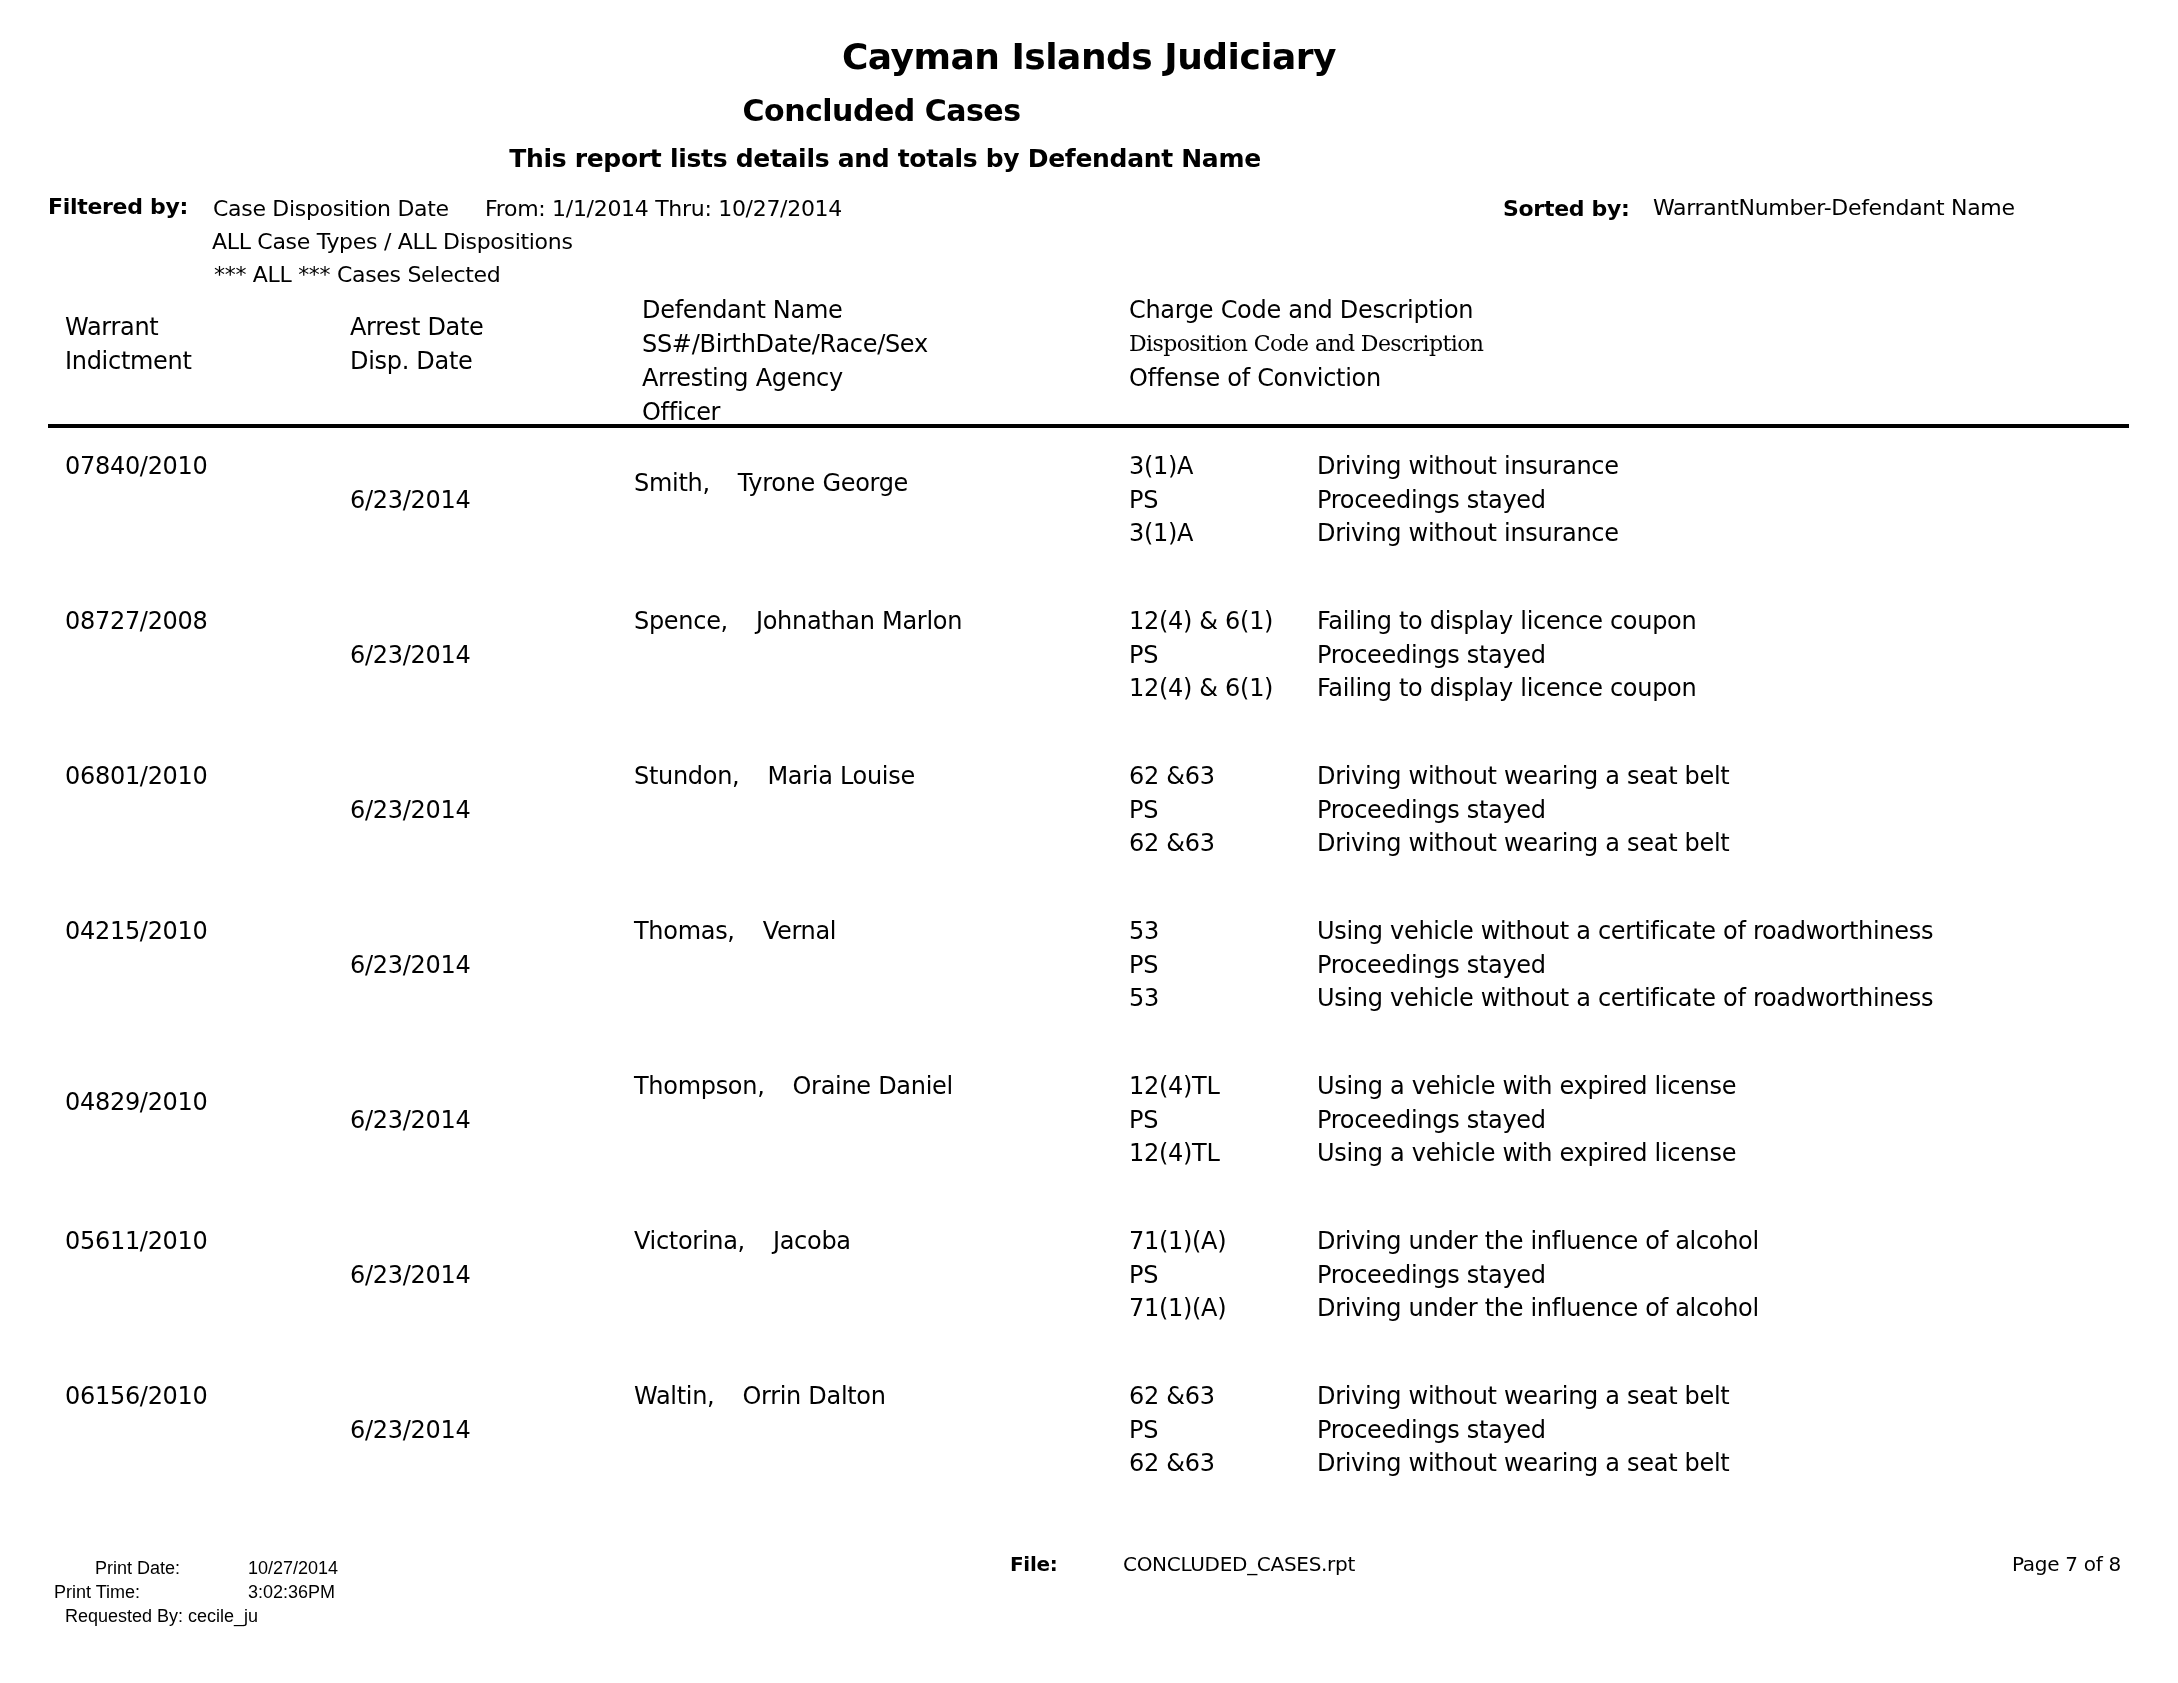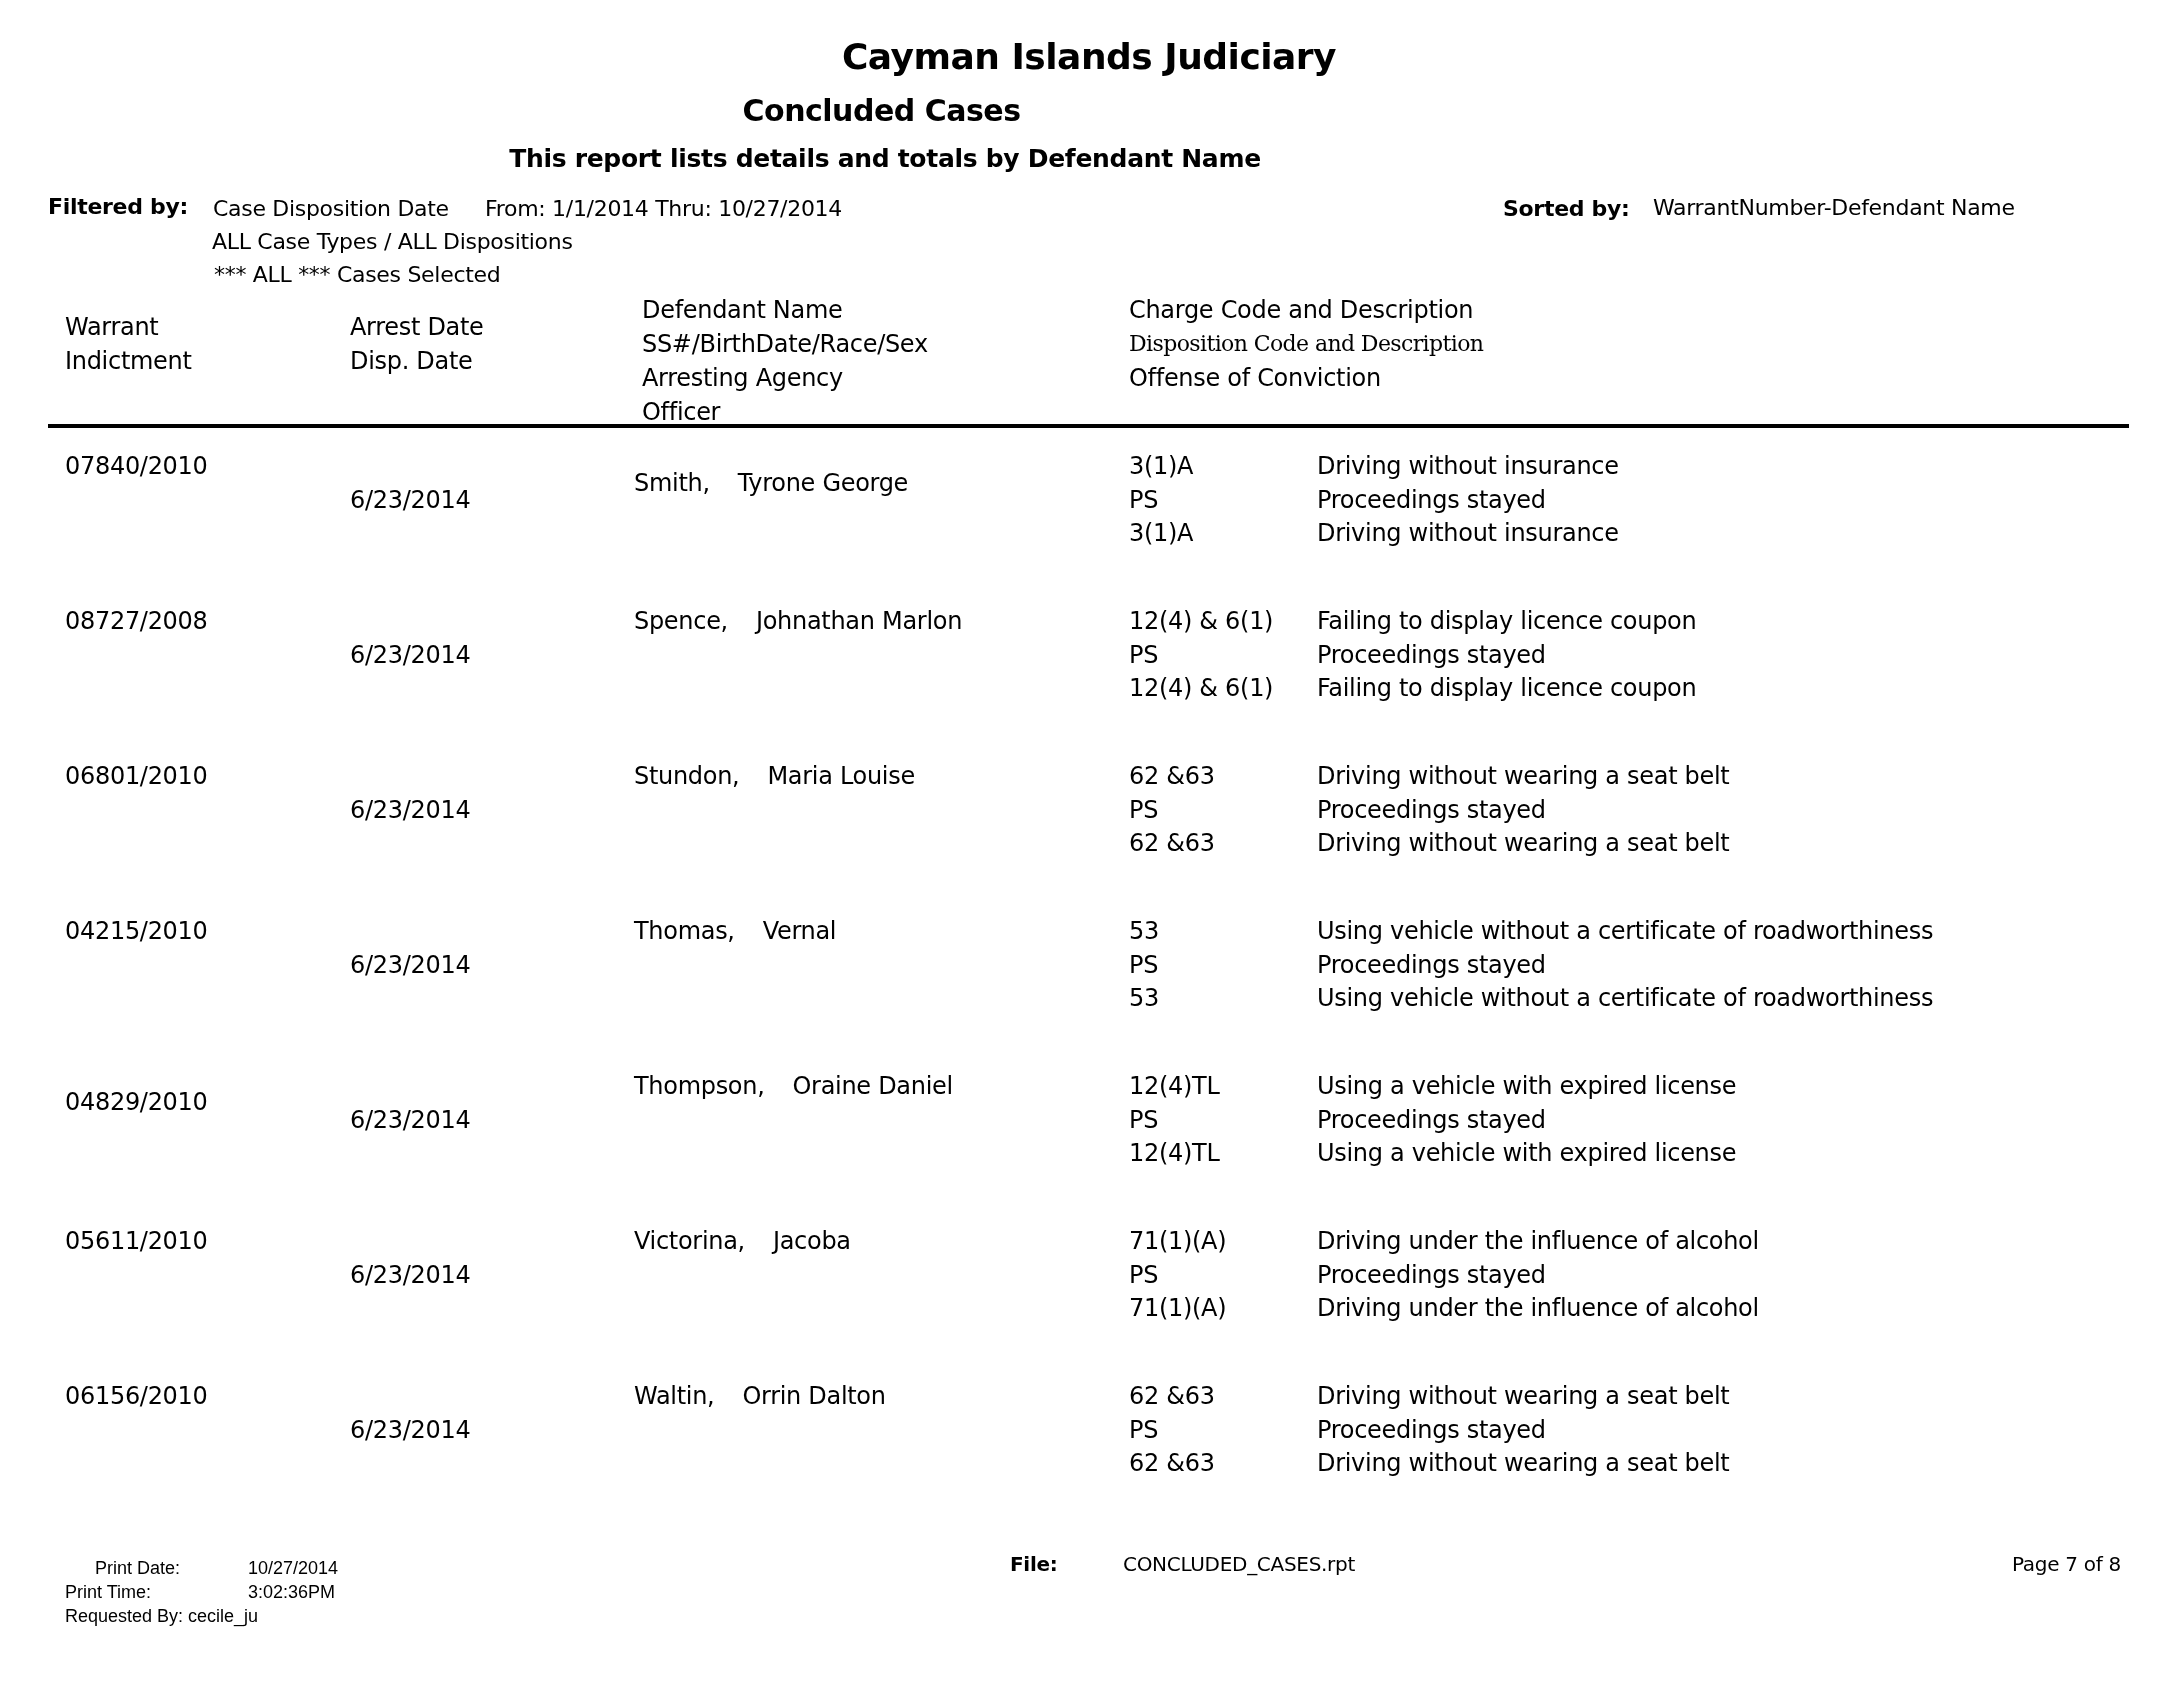--- a/index.html
+++ b/index.html
@@ -146,19 +146,19 @@
       <div class="cell" style="left:1317px; top:0;">Driving without wearing a seat belt</div>
       <div class="cell" style="left:1129px; top:34px;">PS</div>
       <div class="cell" style="left:1317px; top:34px;">Proceedings stayed</div>
       <div class="cell" style="left:1129px; top:67px;">62 &amp;63</div>
       <div class="cell" style="left:1317px; top:67px;">Driving without wearing a seat belt</div>
     </div>
   </div>
 
 <div class="abs foot" style="left:65px; top:1556px;margin-left:30px;">Print Date:</div>
 <div class="abs foot" style="left:248px; top:1556px;">10/27/2014</div>
-<div class="abs foot" style="left:65px; top:1580px;">Print Time:</div>
+<div class="abs foot" style="left:54px; top:1580px;">Print Time:</div>
 <div class="abs foot" style="left:248px; top:1580px;">3:02:36PM</div>
 <div class="abs foot" style="left:65px; top:1604px;">Requested By: cecile_ju</div>
 <div class="abs foot-dv" style="left:1010px; top:1552px; font-weight:bold;">File:</div>
 <div class="abs foot-dv" style="left:1123px; top:1552px;">CONCLUDED_CASES.rpt</div>
 <div class="abs foot-dv" style="left:2012px; top:1552px;">Page 7 of 8</div>
 
 
 </body></html>

